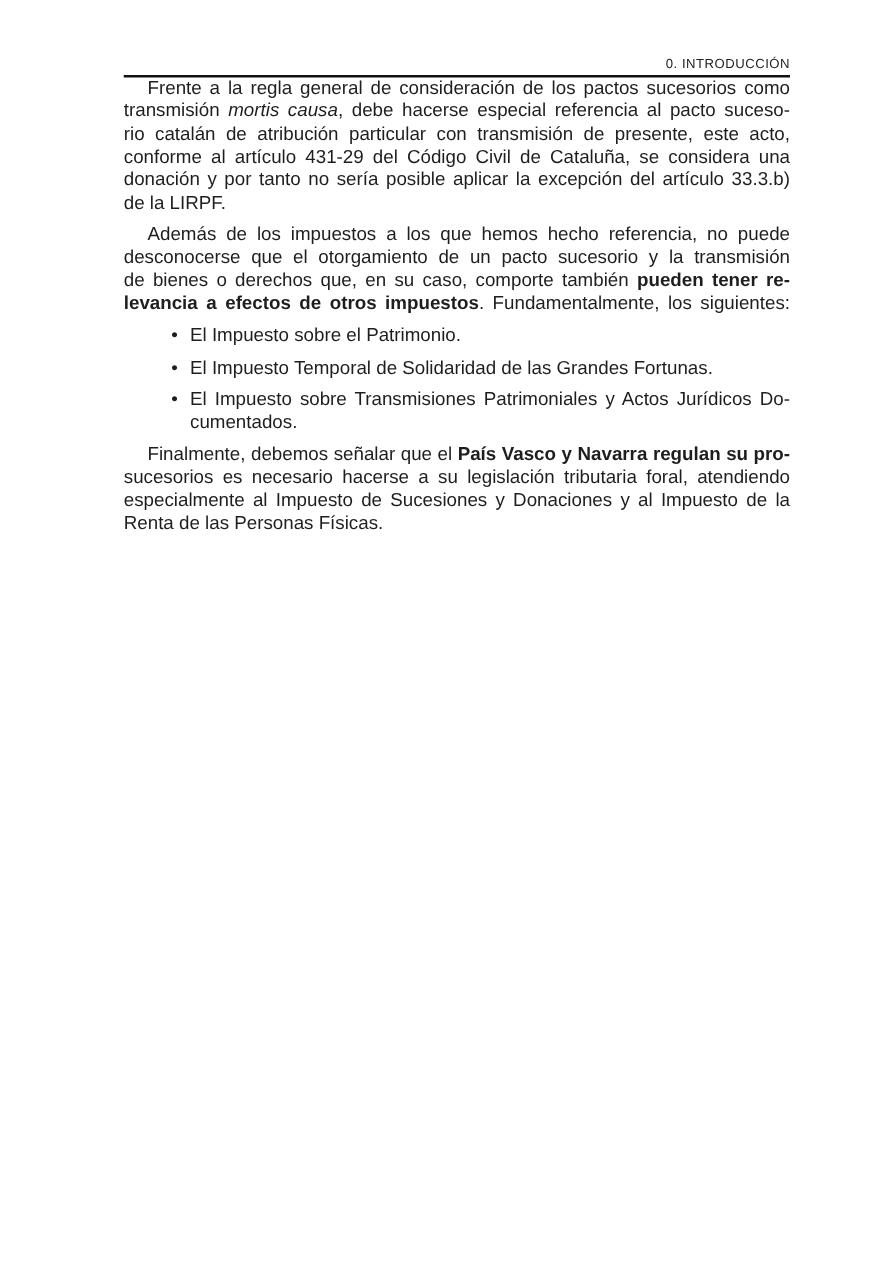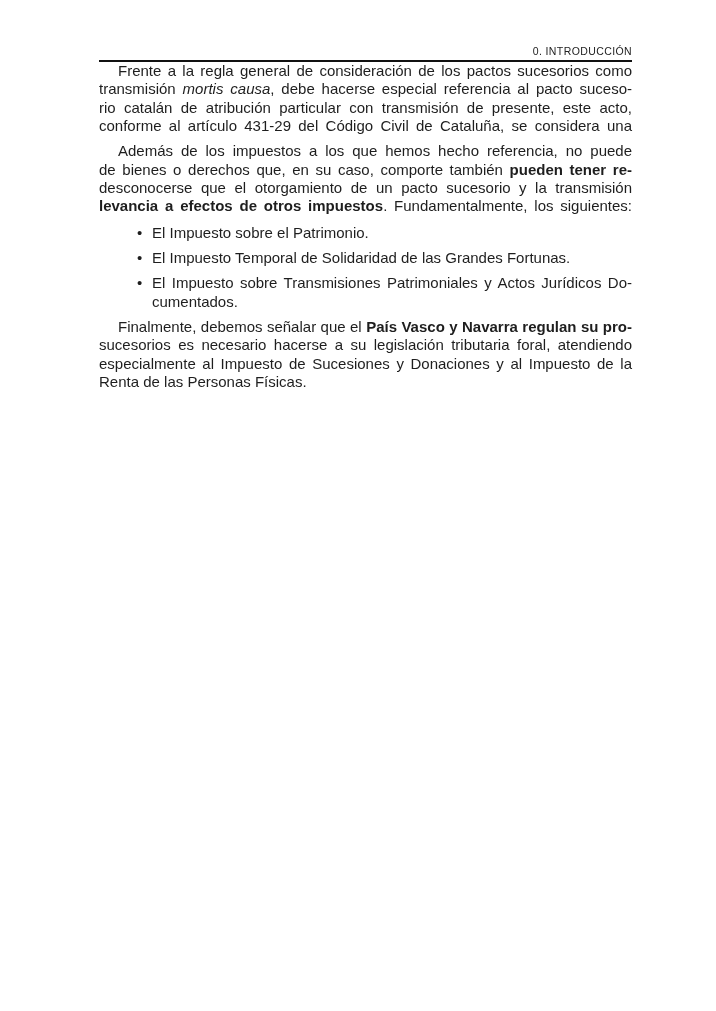--- a/index.html
+++ b/index.html
@@ -75,25 +75,27 @@
     <div class="running-head">
       <span>0. INTRODUCCIÓN</span>
     </div>
     <div class="head-rule"></div>
     <div class="doc-body" id="doc-body">
         <div class="paragraph">
           <div class="line first"><span>Frente a la regla general de consideración de los pactos sucesorios como</span></div>
           <div class="line"><span>transmisión </span><span class="i">mortis causa</span><span>, debe hacerse especial referencia al pacto suceso-</span></div>
           <div class="line"><span>rio catalán de atribución particular con transmisión de presente, este acto,</span></div>
           <div class="line"><span>conforme al artículo 431-29 del Código Civil de Cataluña, se considera una</span></div>
+          <div class="line"><span>donación y por tanto no sería posible aplicar la excepción del artículo 33.3.b)</span></div>
+          <div class="line endline"><span>de la LIRPF.</span></div>
         </div>
         <div class="paragraph">
           <div class="line first"><span>Además de los impuestos a los que hemos hecho referencia, no puede</span></div>
+          <div class="line"><span>desconocerse que el otorgamiento de un pacto sucesorio y la transmisión</span></div>
           <div class="line"><span>de bienes o derechos que, en su caso, comporte también </span><span class="b">pueden tener re-</span></div>
-          <div class="line"><span>desconocerse que el otorgamiento de un pacto sucesorio y la transmisión</span></div>
           <div class="line"><span class="b">levancia a efectos de otros impuestos</span><span>. Fundamentalmente, los siguientes:</span></div>
         </div>
         <div class="list">
           <div class="list-item">
             <span class="bullet">•</span>
             <div>
               <div class="line endline"><span>El Impuesto sobre el Patrimonio.</span></div>
             </div>
           </div>
           <div class="list-item">

